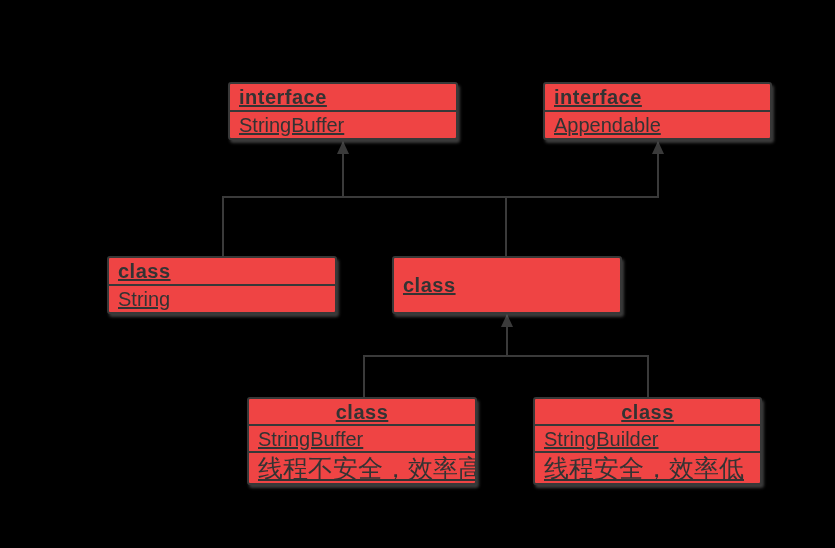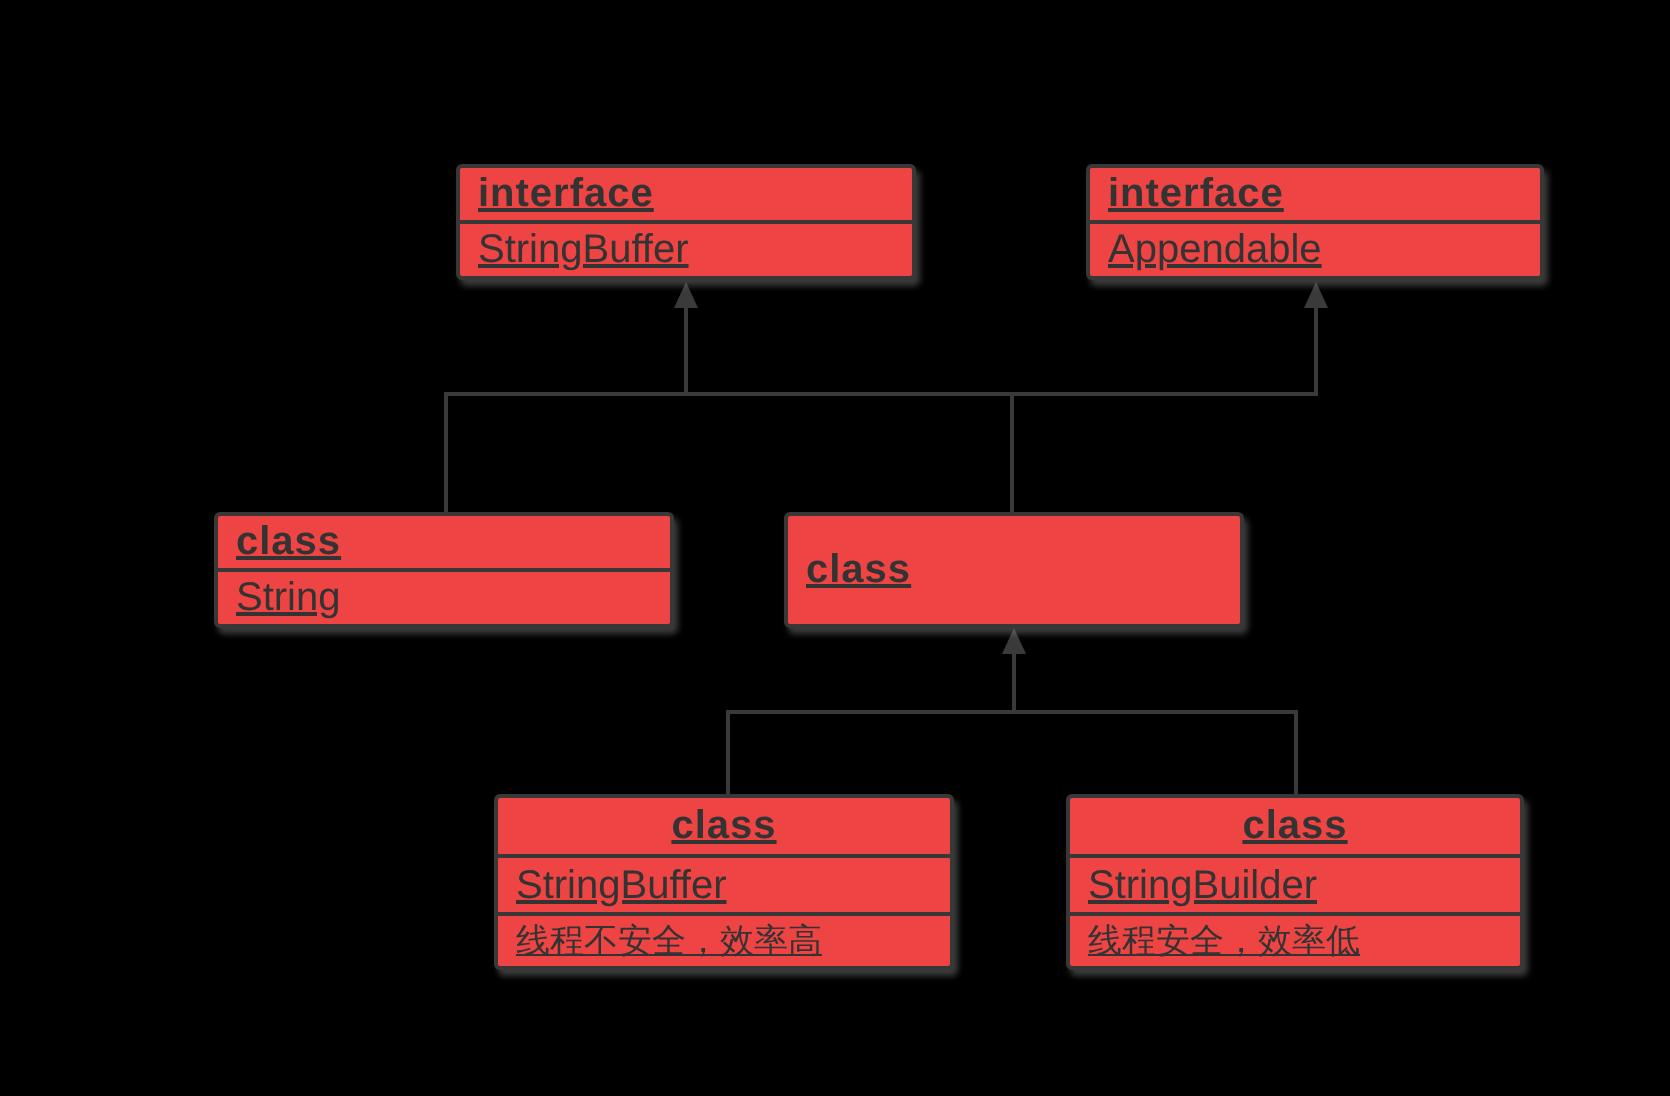--- a/index.html
+++ b/index.html
@@ -44,21 +44,21 @@
     border-top: 2px solid #383838;
   }
   .node .stereotype {
     font-weight: bold;
     letter-spacing: 0.5px;
   }
   .node .stereotype.centered {
     justify-content: center;
   }
   .node .note-row {
-    font-size: 17px;
+    font-size: 25px;
     text-align: right;
   }
   
   #node-charsequence        { left: 228px; top:  82px; width: 230px; height: 58px; }
   #node-appendable          { left: 543px; top:  82px; width: 229px; height: 58px; }
   #node-string              { left: 107px; top: 256px; width: 230px; height: 58px; }
   #node-abstract-string-builder { left: 392px; top: 256px; width: 230px; height: 58px; }
   #node-string-builder      { left: 247px; top: 397px; width: 230px; height: 88px; }
   #node-string-buffer       { left: 533px; top: 397px; width: 229px; height: 88px; }
   

